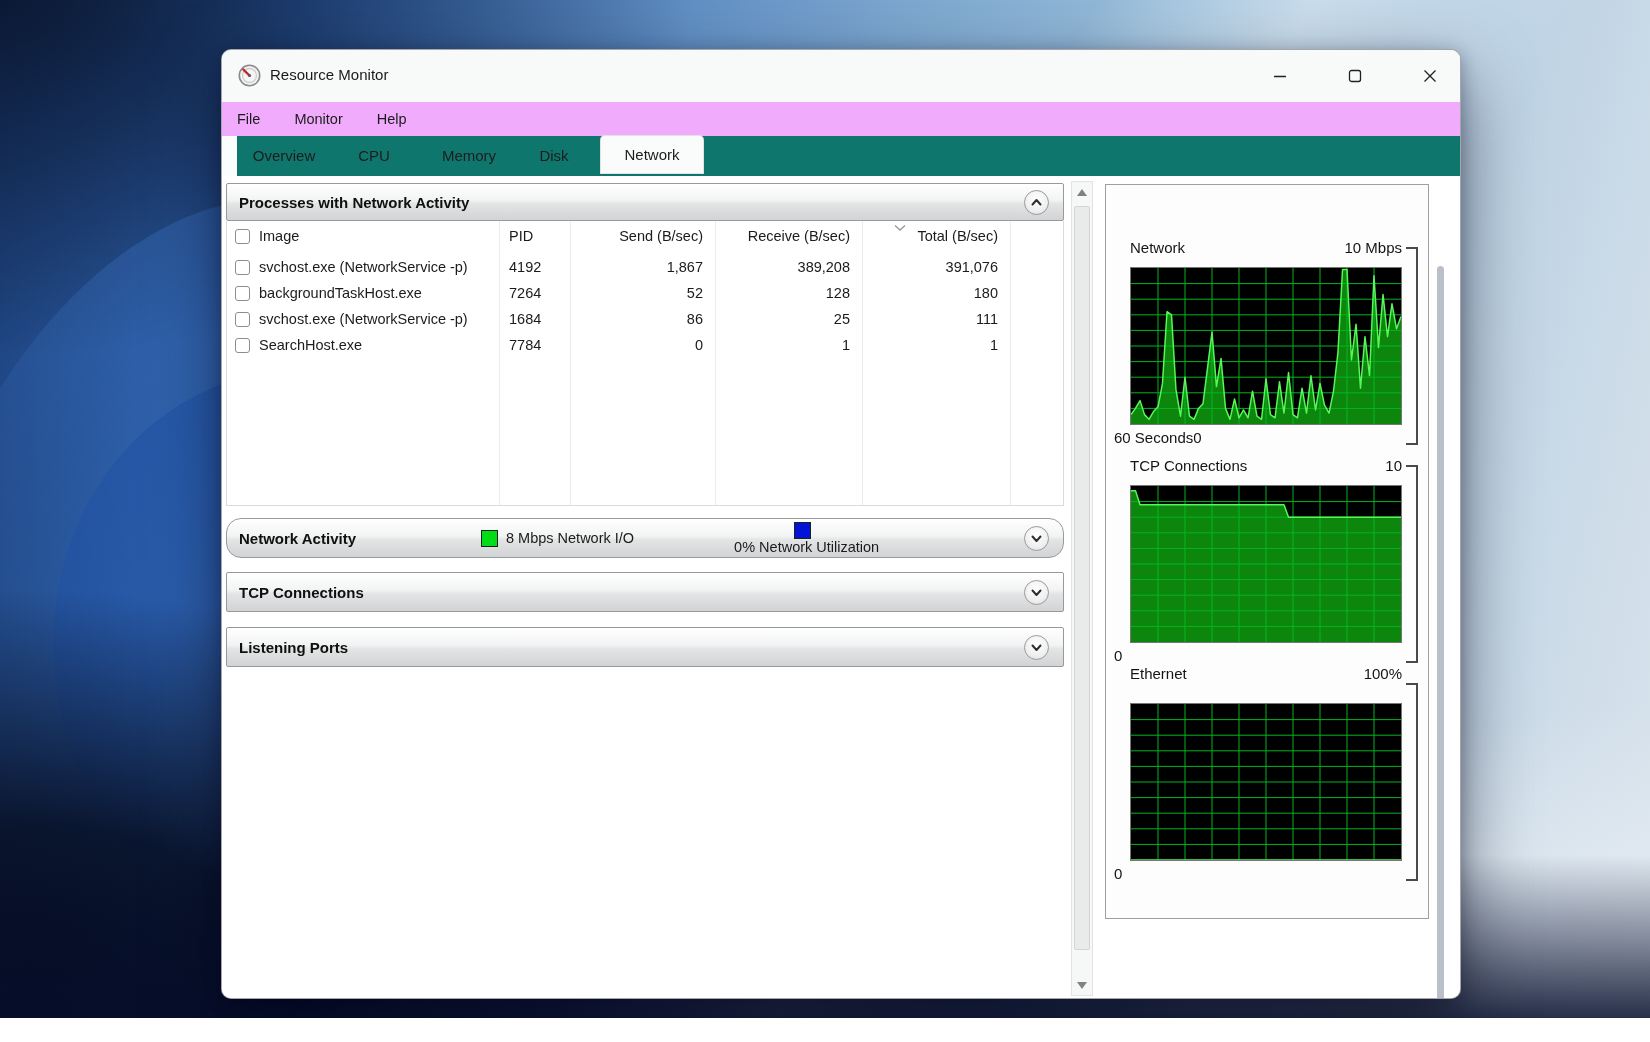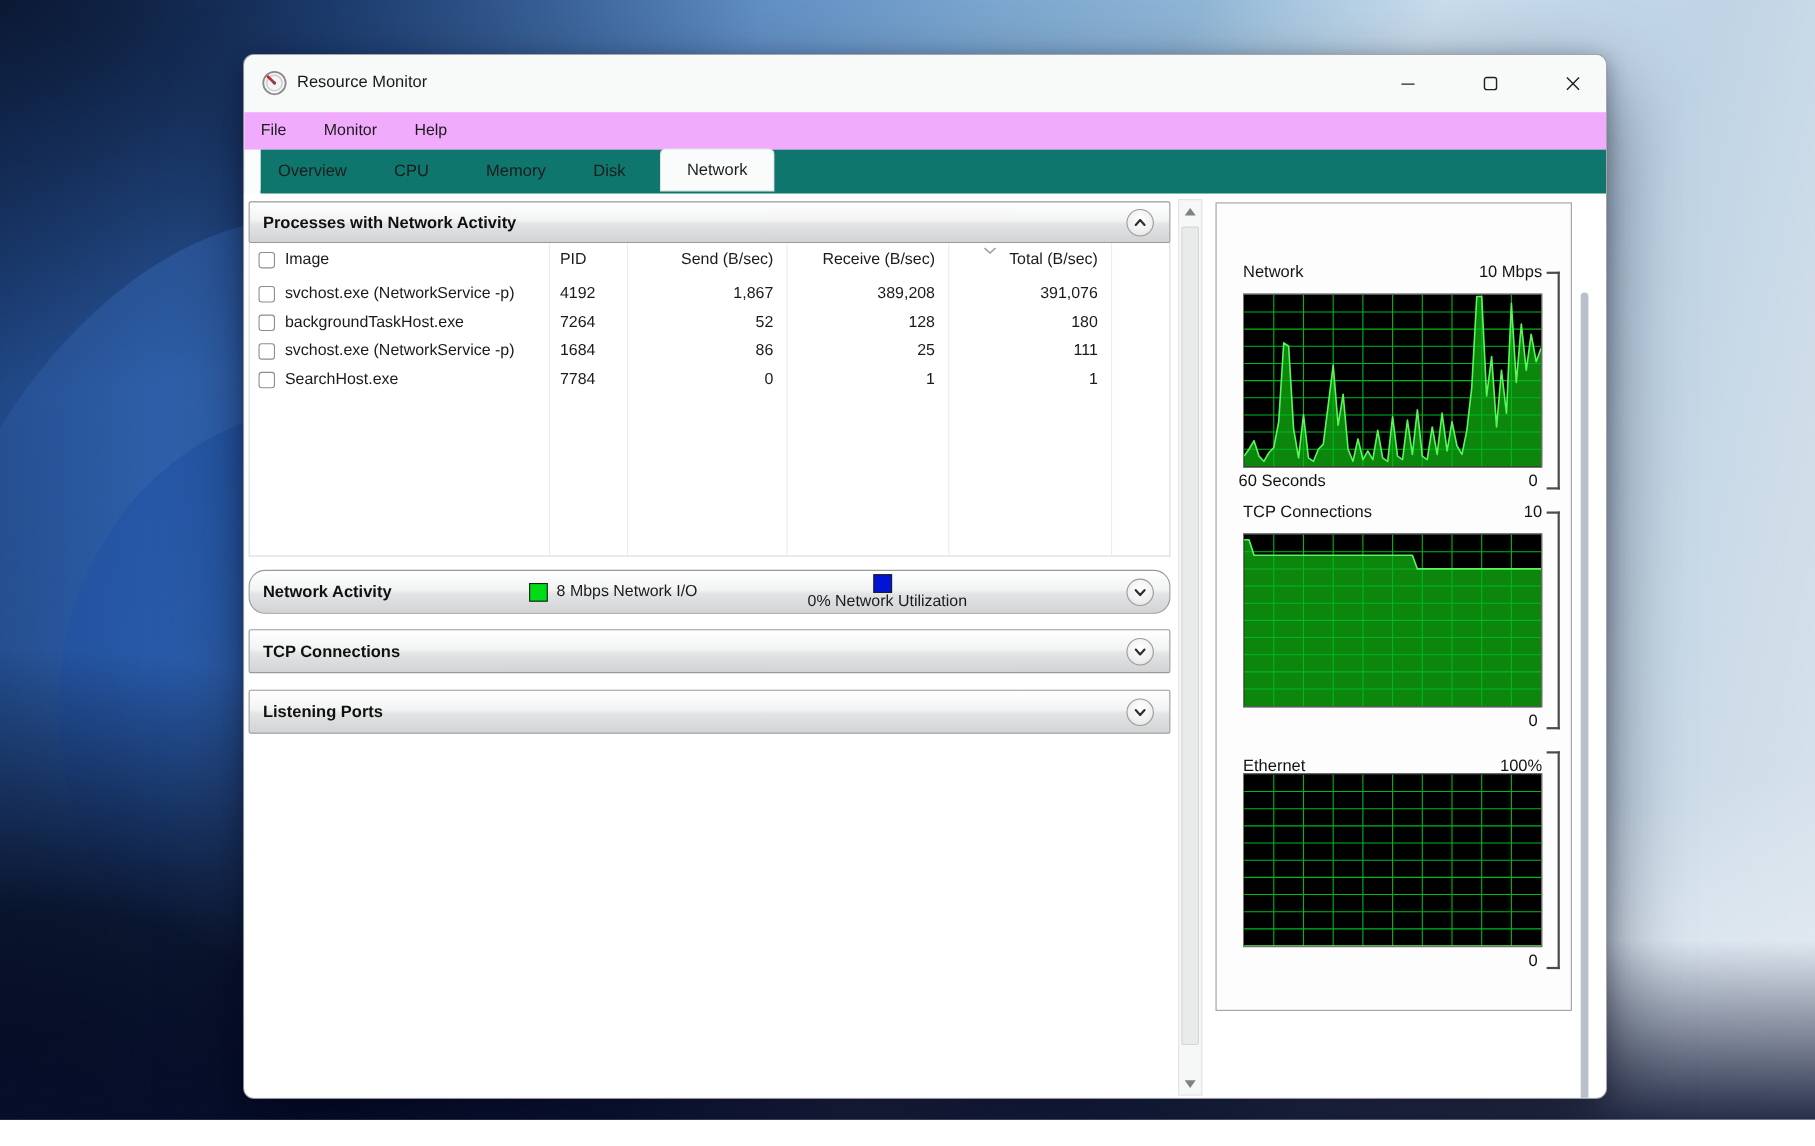--- a/index.html
+++ b/index.html
@@ -99,26 +99,26 @@
                background:linear-gradient(180deg,#ffffff,#f1f2f2 60%,#e8e9e9); border:1px solid #8f9092; border-radius:2px;
                display:flex; align-items:center; }
   .views-label { flex:1; text-align:center; font-size:14.5px; }
   .views-split { width:1px; height:28px; background:#9a9b9d; }
   .views-arrow { width:23px; display:flex; align-items:center; justify-content:center; }
   .tri-dn-sm { width:0; height:0; border-left:5px solid transparent; border-right:5px solid transparent; border-top:6px solid #1c1c1c; }
 
   .chart-label-row { position:absolute; left:24px; width:272px; height:22px; display:flex; justify-content:space-between; font-size:15px; color:#141414; }
   .graph { position:absolute; left:24px; width:272px; height:158px; border:1px solid #767676; background:#000; }
   .graph svg { display:block; width:100%; height:100%; }
-  .chart-bottom-row { position:absolute; left:20px; width:272px; height:20px; display:flex; justify-content:space-between; font-size:15px; color:#141414; }
+  .chart-bottom-row { position:absolute; left:8px; width:272px; height:20px; display:flex; font-size:15px; color:#141414; }
   .bracket { position:absolute; left:300px; width:12px; border:2px solid #4a4a4a; border-left:none; }
 
   .lr-1 { top:54px; } .g-1 { top:82px; } .br-1 { top:244px; }
   .lr-2 { top:272px; } .g-2 { top:300px; } .br-2 { top:462px; }
-  .lr-3 { top:498px;align-items:flex-end; } .g-3 { top:518px; } .br-3 { top:680px; }
+  .lr-3 { top:480px; } .g-3 { top:518px; } .br-3 { top:680px; }
   .bk-1 { top:62px; height:198px; } .bk-2 { top:280px; height:198px; } .bk-3 { top:498px; height:198px; }
 
   svg.glyph { display:block; }
 </style>
 </head>
 <body>
 
 <div class="stage">
 
   <div class="wp wp-base"></div>

